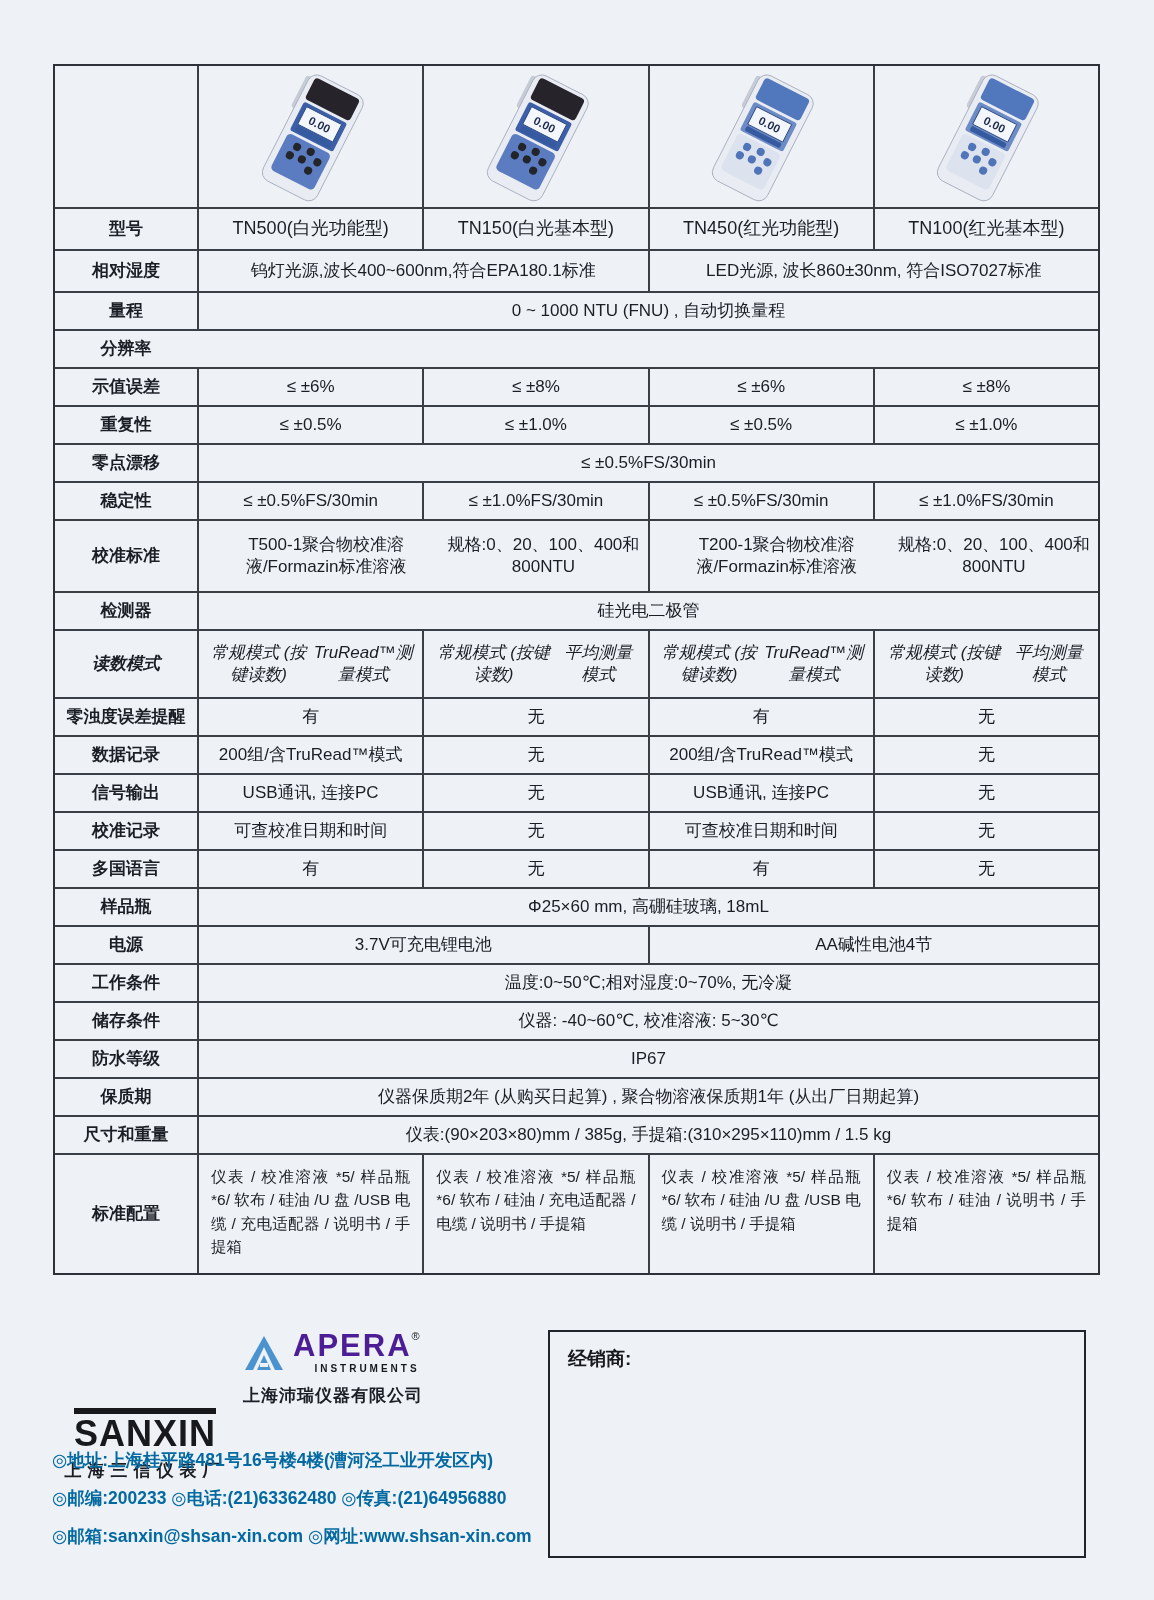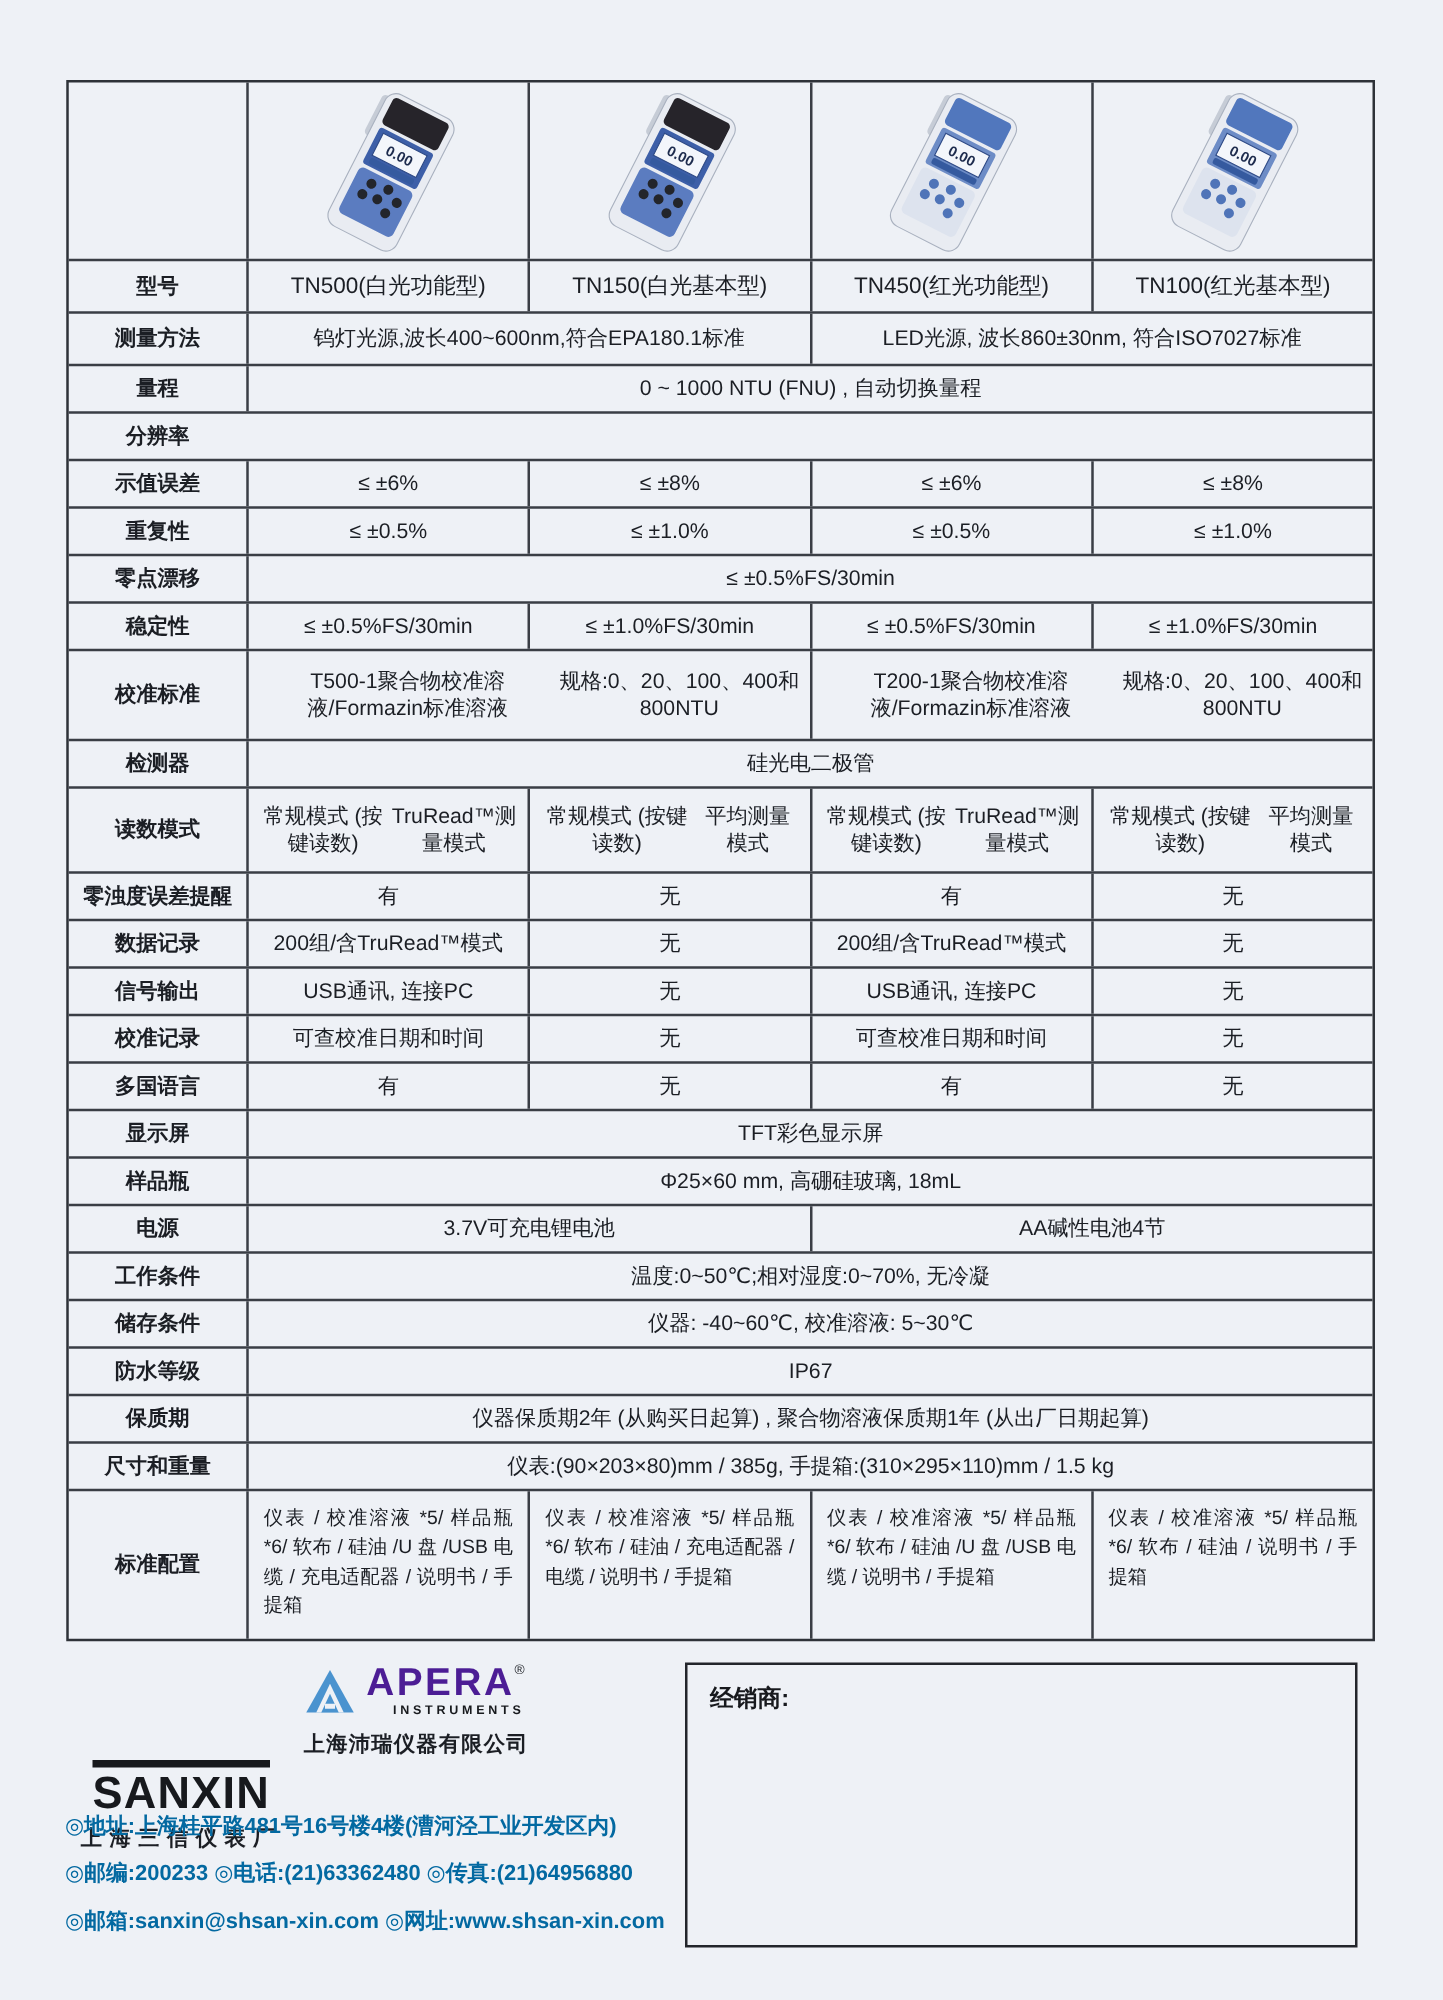--- a/index.html
+++ b/index.html
@@ -29,21 +29,21 @@
   }
   .cell + .cell{border-left:2px solid #3a3e45;}
   .lab{flex:0 0 142px;font-weight:bold;font-size:17px;}
   .c1{flex:1 1 0;}
   .c2{flex:2 2 0;}
   .c4{flex:4 4 0;}
   .h145{min-height:141px;}
   .h40{min-height:40px;}
   .h37{min-height:36px;}
   .h72{min-height:70px;}
-  .h68{min-height:66px;}
+  .h68{min-height:66px;font-style:italic;}
   .h120{min-height:118px;}
   .bold{font-weight:normal;font-size:18px;}
   .twolines{flex-direction:row;justify-content:space-between;gap:2px;}
   .config{
     align-items:flex-start;justify-content:flex-start;
     text-align:justify;font-size:15.5px;line-height:1.5;
     padding:10px 12px;
   }
 
   
@@ -182,21 +182,21 @@
 
     <div class="row h40">
       <div class="cell lab">型号</div>
       <div class="cell c1 bold">TN500(白光功能型)</div>
       <div class="cell c1 bold">TN150(白光基本型)</div>
       <div class="cell c1 bold">TN450(红光功能型)</div>
       <div class="cell c1 bold">TN100(红光基本型)</div>
     </div>
 
     <div class="row h40">
-      <div class="cell lab">测量方法</div>
+      <div class="cell lab">相对湿度</div>
       <div class="cell c2">钨灯光源,波长400~600nm,符合EPA180.1标准</div>
       <div class="cell c2">LED光源, 波长860±30nm, 符合ISO7027标准</div>
     </div>
 
     <div class="row h37">
       <div class="cell lab">量程</div>
       <div class="cell c4">0 ~ 1000 NTU (FNU) , 自动切换量程</div>
     </div>
 
     <div class="row h37">
@@ -302,24 +302,20 @@
     </div>
 
     <div class="row h37">
       <div class="cell lab">多国语言</div>
       <div class="cell c1">有</div>
       <div class="cell c1">无</div>
       <div class="cell c1">有</div>
       <div class="cell c1">无</div>
     </div>
 
-    <div class="row h37">
-      <div class="cell lab">显示屏</div>
-      <div class="cell c4">TFT彩色显示屏</div>
-    </div>
 
     <div class="row h37">
       <div class="cell lab">样品瓶</div>
       <div class="cell c4">Φ25×60 mm, 高硼硅玻璃, 18mL</div>
     </div>
 
     <div class="row h37">
       <div class="cell lab">电源</div>
       <div class="cell c2">3.7V可充电锂电池</div>
       <div class="cell c2">AA碱性电池4节</div>

